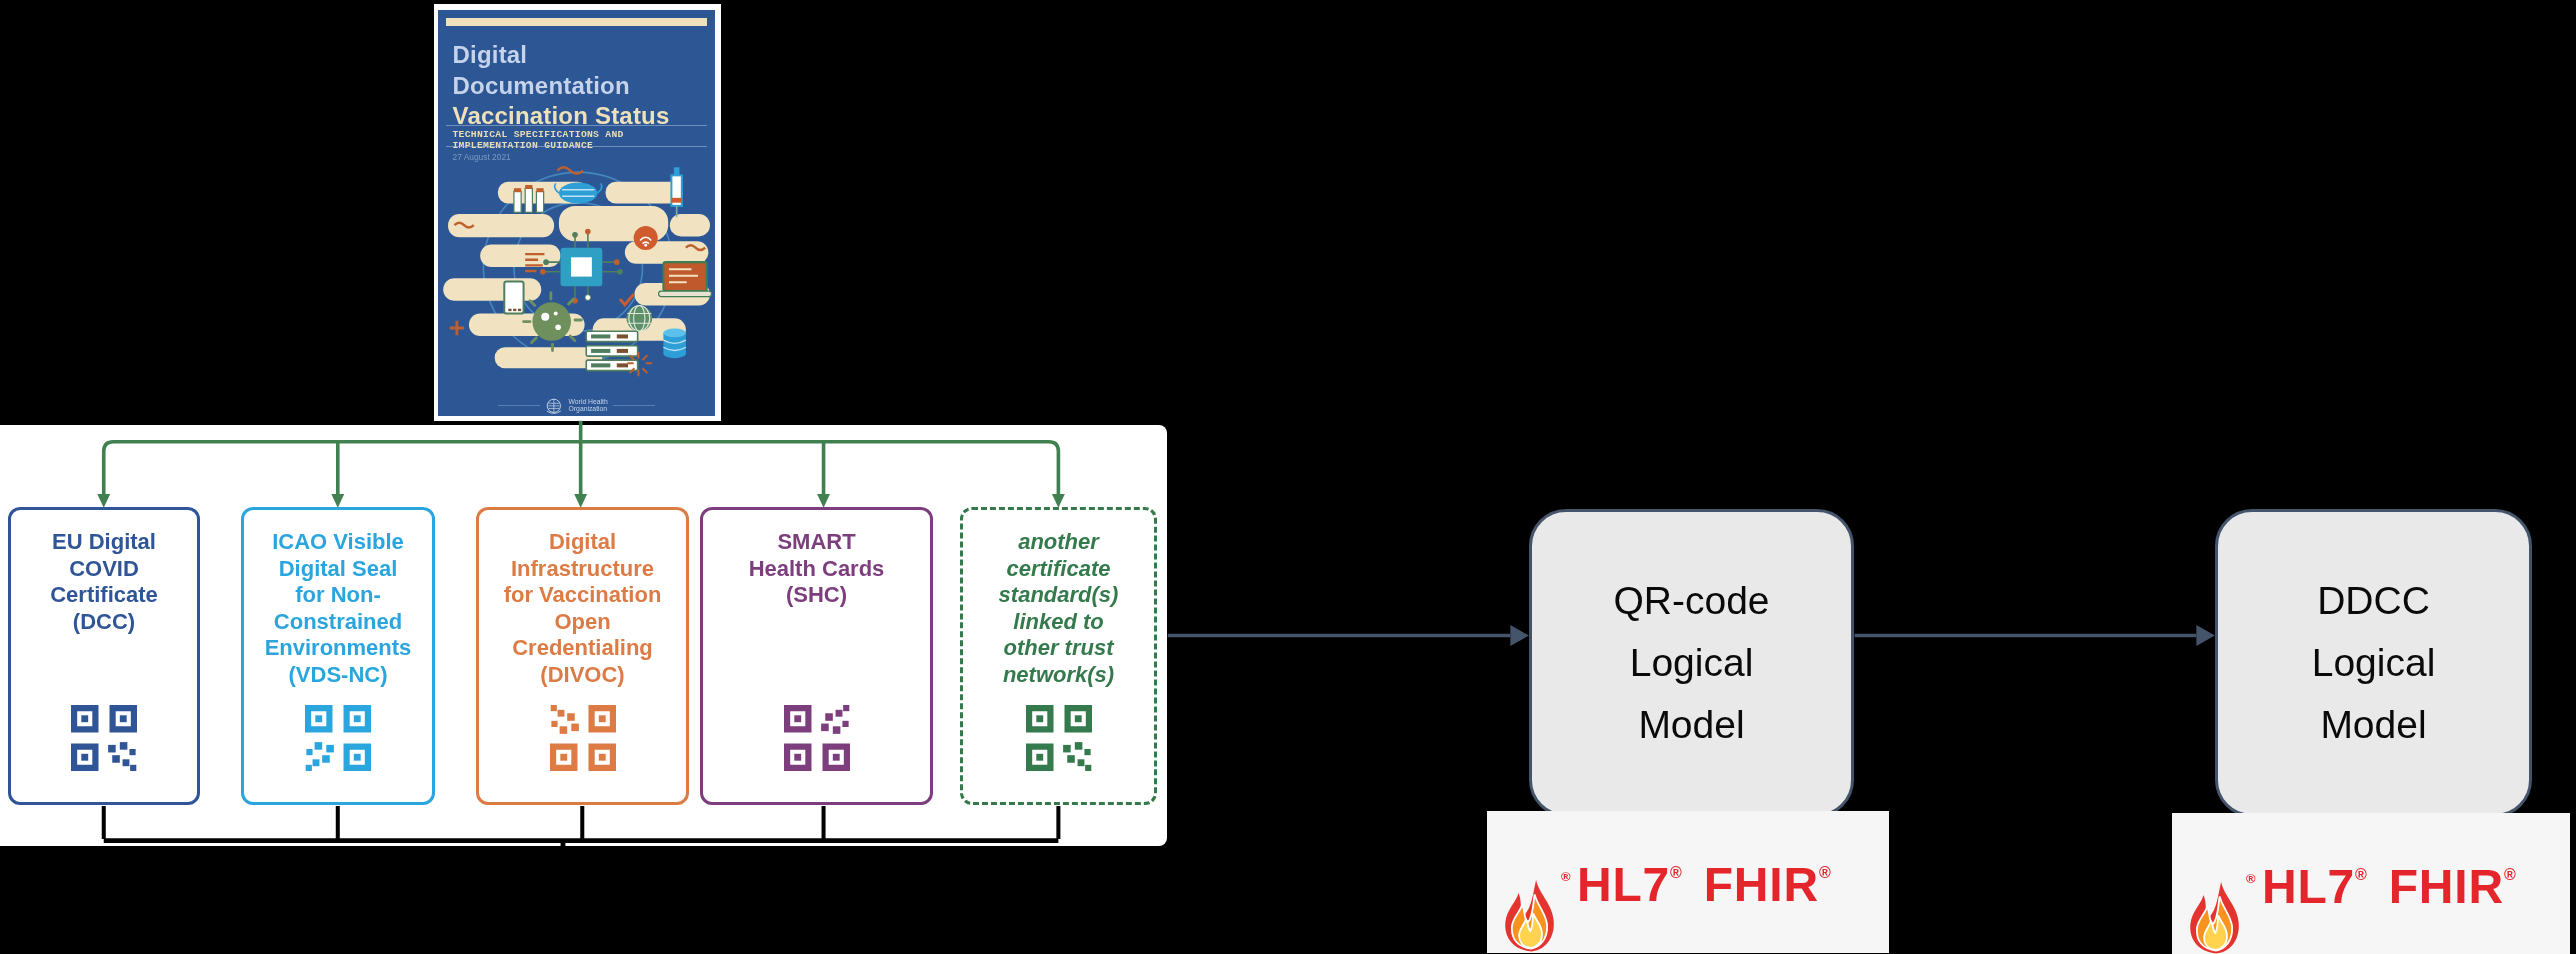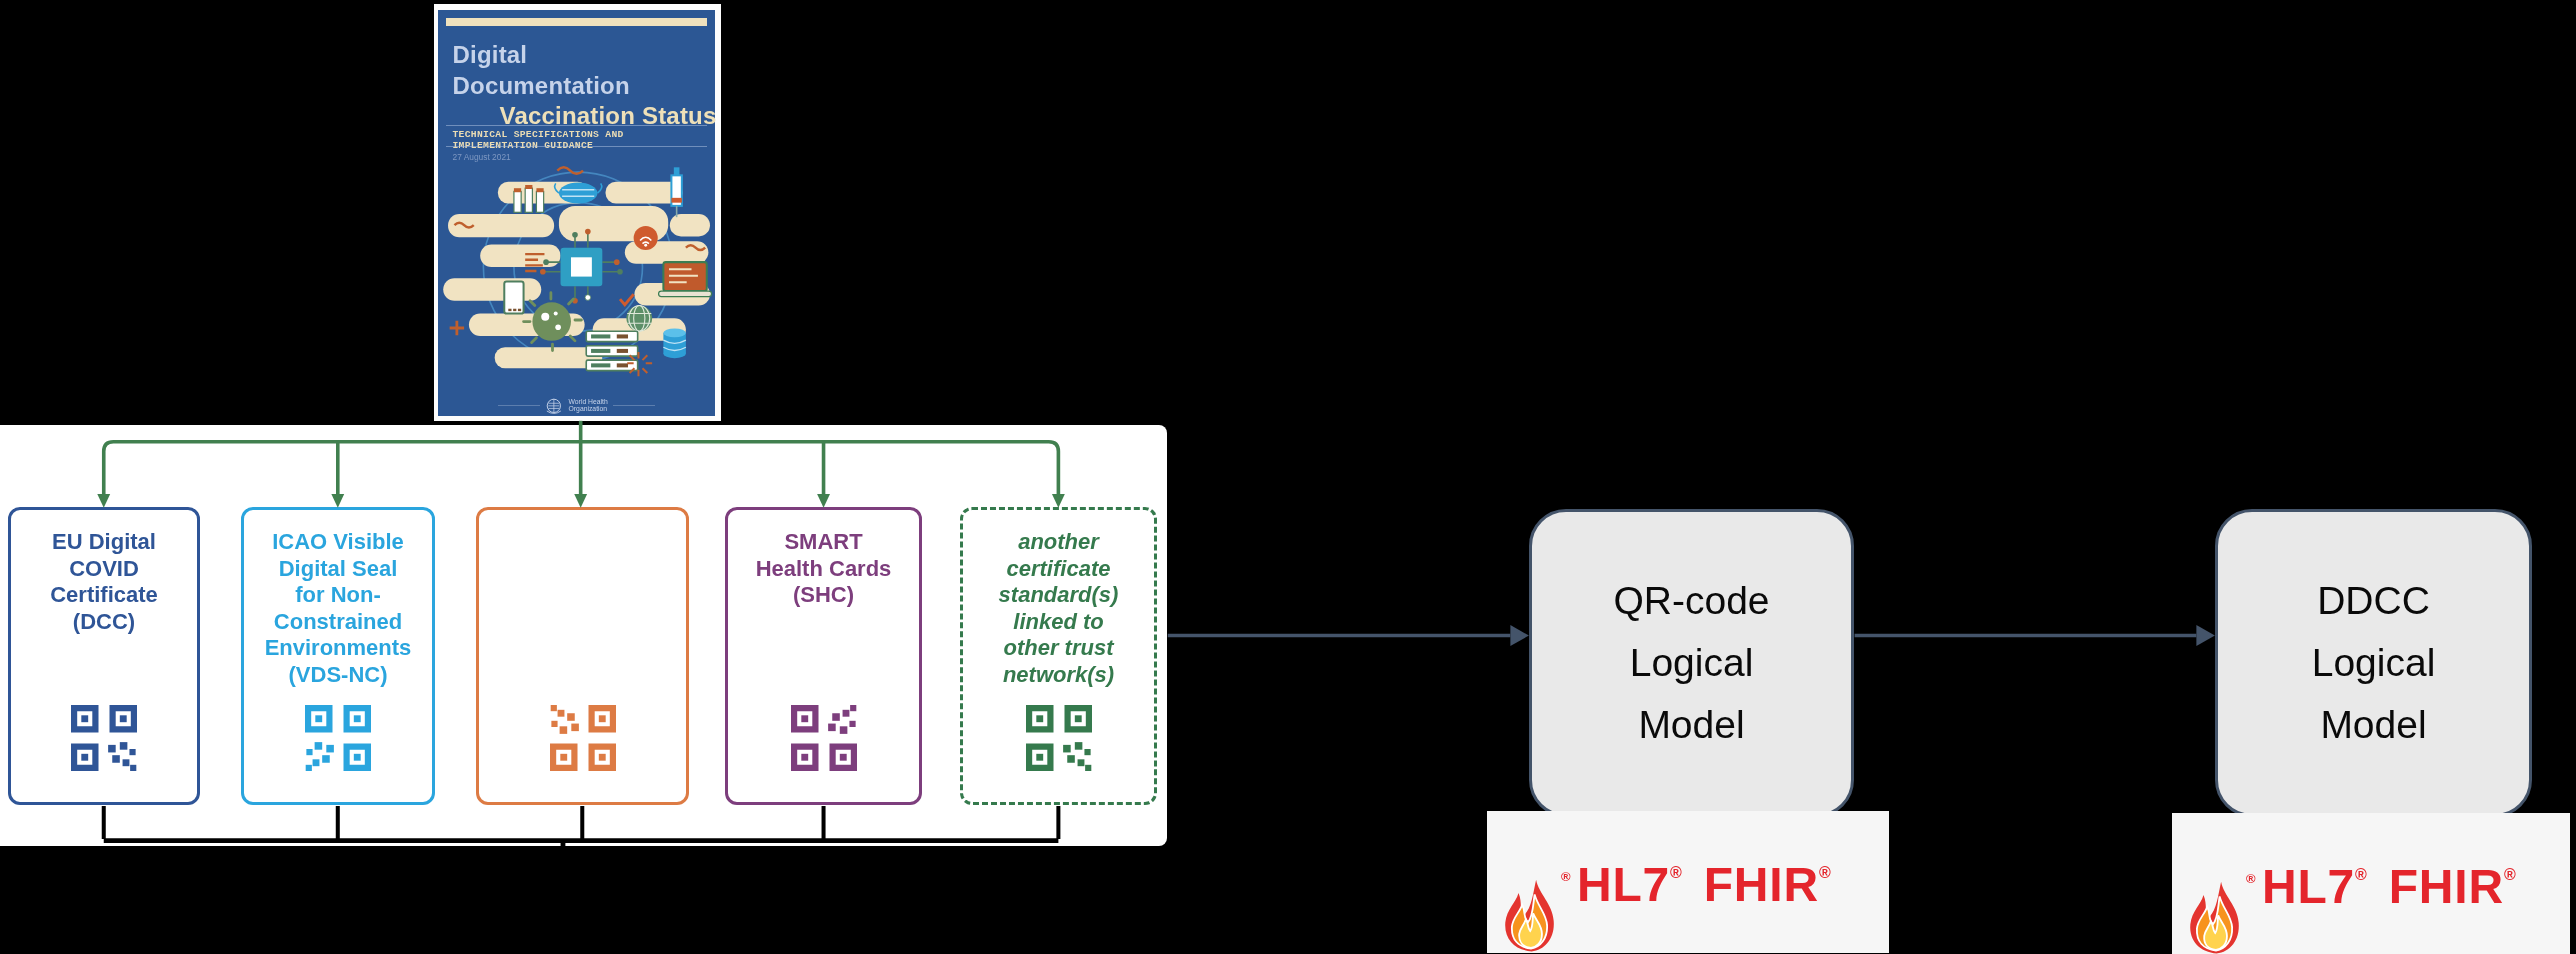--- a/index.html
+++ b/index.html
@@ -6,21 +6,21 @@
   body{width:2576px;height:955px;position:relative;overflow:hidden;
        font-family:"Liberation Sans",sans-serif;}
   .abs{position:absolute;}
 
   
   .cover{left:434px;top:4px;width:287px;height:417px;background:#fdfdfd;}
   .cover-inner{left:4px;top:5.6px;width:277px;height:406px;background:#2c5794;position:absolute;}
   .cream-strip{left:8px;top:8px;width:261px;height:8px;background:#efe1bd;position:absolute;}
   .cover-title{left:14.5px;width:251px;position:absolute;font-size:24px;line-height:31px;
                font-weight:600;color:#c6d3ea;letter-spacing:0.2px;}
-  .cover-title.bold{font-weight:800;color:#eee0b8;margin-left:47px;}
+  .cover-title.bold{font-weight:800;color:#eee0b8;}
   .hairline{left:8px;width:261px;height:0.8px;background:rgba(170,190,220,.55);position:absolute;}
   .cover-banner{left:14.5px;top:119px;width:251px;position:absolute;font-size:9.7px;font-weight:700;
                 letter-spacing:0.3px;color:#eadcb4;font-family:Liberation Mono, monospace;}
   .cover-date{left:14.5px;top:142px;position:absolute;font-size:8.4px;color:#7e98c2;}
   .who-row{left:0;top:387px;width:277px;position:absolute;display:flex;align-items:center;
            justify-content:center;gap:5.6px;}
   .who-side{width:42px;height:0.8px;background:rgba(140,165,200,.5);}
   .who-text{font-size:6.8px;line-height:7.6px;color:#c6d3ea;}
 
   
@@ -257,26 +257,34 @@
     <div>Constrained</div>
     <div>Environments</div>
     <div>(VDS-NC)</div>
   </div>
   <svg class="qr flipx" viewBox="0 0 96 96" fill="currentColor">
       <use href="#qr-glyph"></use>
     </svg>
 </div>
 
 <div class="abs std-box" style="left:476px;width:213px;border-color:#dd7b44;color:#dd7b44">
+  <div class="lbl">
+    <div>Digital</div>
+    <div>Infrastructure</div>
+    <div>for Vaccination</div>
+    <div>Open</div>
+    <div>Credentialing</div>
+    <div>(DIVOC)</div>
+  </div>
   <svg class="qr rot" viewBox="0 0 96 96" fill="currentColor">
       <use href="#qr-glyph"></use>
     </svg>
 </div>
 
-<div class="abs std-box" style="left:725px;width:197px;border-color:#7d3e7d;color:#7d3e7d">
+<div class="abs std-box" style="left:700px;width:233px;border-color:#7d3e7d;color:#7d3e7d">
   <div class="lbl">
     <div>SMART</div>
     <div>Health Cards</div>
     <div>(SHC)</div>
   </div>
   <svg class="qr flipy" viewBox="0 0 96 96" fill="currentColor">
       <use href="#qr-glyph"></use>
     </svg>
 </div>
 

